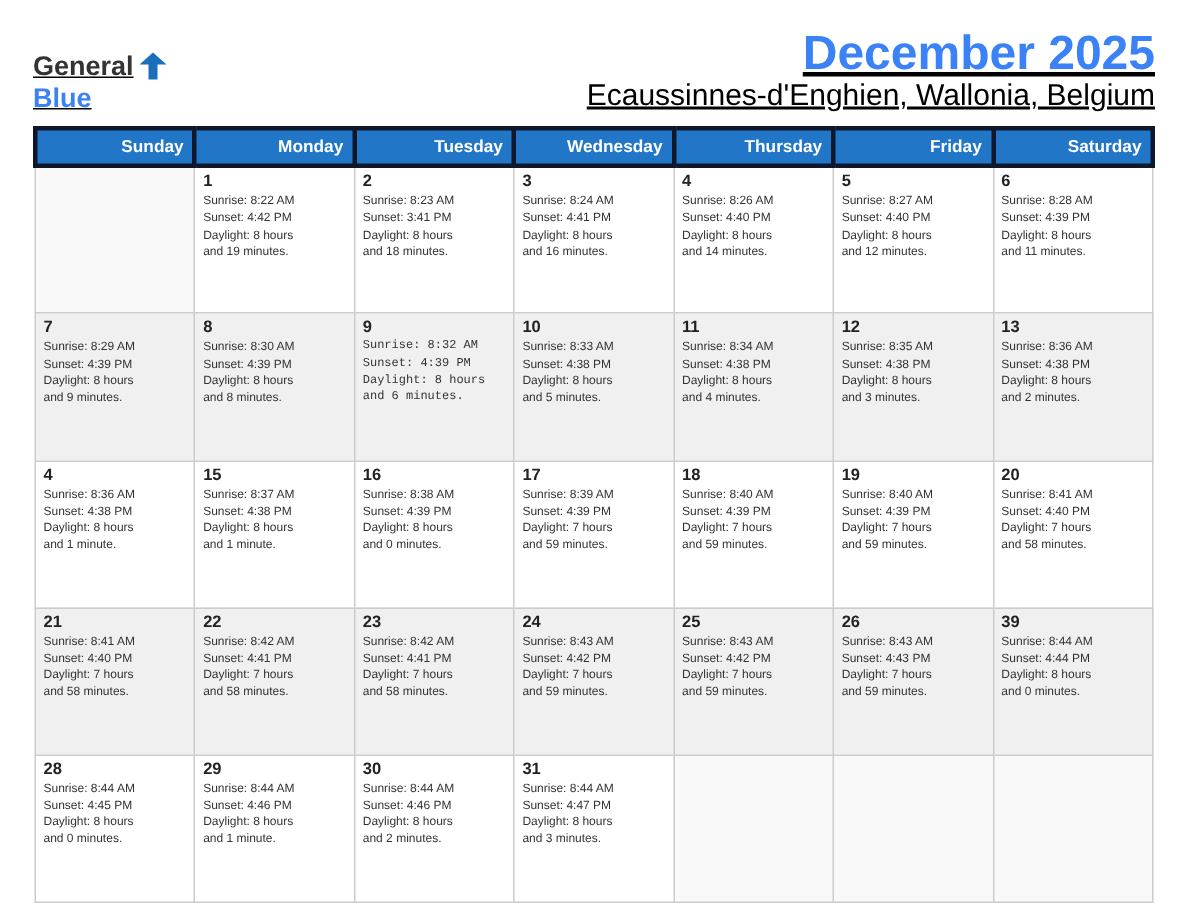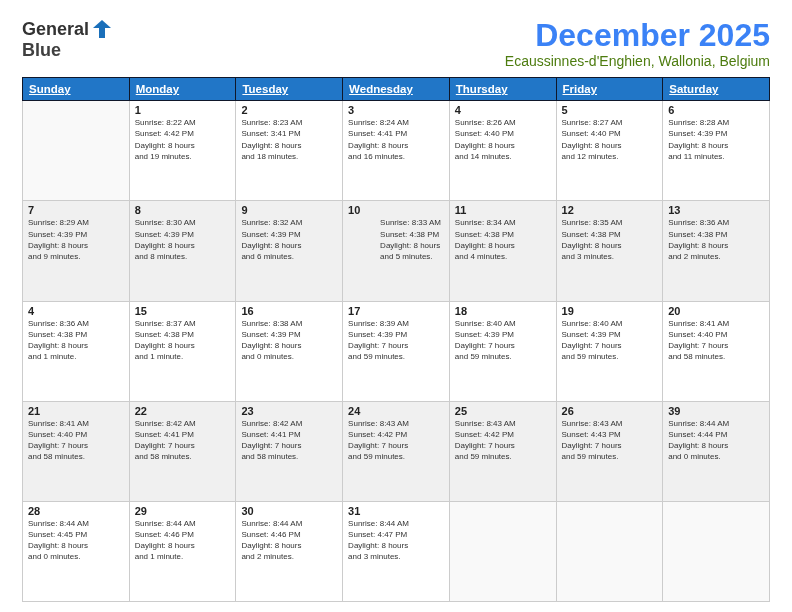--- a/index.html
+++ b/index.html
@@ -12,76 +12,76 @@
     }
     .page {
       width: 792px;
       height: 612px;
       padding: 18px 22px 10px 22px;
       display: flex;
       flex-direction: column;
     }
     .header {
       display: flex;
-      align-items: flex-start;
+      align-items: flex-end;
       justify-content: space-between;
       margin-bottom: 8px;
+      text-decoration: underline;
     }
     .logo {
       display: flex;
       flex-direction: column;
       align-items: flex-start;
     }
     .logo-text {
       display: flex;
       align-items: center;
     }
     .logo-general {
       font-size: 18px;
       font-weight: bold;
       color: #333;
     }
     .logo-blue {
       font-size: 18px;
       font-weight: bold;
-      color: #404040;
+      color: #3b82f6;
     }
     .logo-icon {
       width: 22px;
       height: 22px;
       margin-left: 2px;
     }
     .title-block {
       text-align: right;
     }
     .month-title {
       font-size: 32px;
       font-weight: bold;
       color: #3b82f6;
       line-height: 1.1;
     }
     .subtitle {
-      font-size: 14px;
-      color: #4d7c0f;
+      font-size: 20px;
+      color: #000000;
       margin-left: 40px;
     }
     .calendar-table {
       width: 100%;
       border-collapse: collapse;
       flex: 1;
     }
     .calendar-table th {
       background-color: #2176c7;
       color: #fff;
       font-size: 11.5px;
       font-weight: bold;
       padding: 5px 6px;
-      text-align: left;
-      border: 1px solid #0f172a;
-      text-decoration: underline;
+      text-align: right;
+      border: 3px solid #0f172a;
     }
     .calendar-table td {
       border: 1px solid #ccc;
       vertical-align: top;
       padding: 3px 5px;
       font-size: 8.5px;
       color: #333;
       width: 14.28%;
       height: 85px;
     }
@@ -192,28 +192,28 @@
           </td>
           <td>
             <span class="day-number">8</span>
             <div class="day-info" style="white-space: pre-line;">Sunrise: 8:30 AM
 Sunset: 4:39 PM
 Daylight: 8 hours
 and 8 minutes.</div>
           </td>
           <td>
             <span class="day-number">9</span>
-            <div class="day-info" style="white-space: pre-line;">Sunrise: 8:32 AM
+            <div class="day-info" style="white-space: pre-line; font-family: Liberation Mono, monospace;">Sunrise: 8:32 AM
 Sunset: 4:39 PM
 Daylight: 8 hours
 and 6 minutes.</div>
           </td>
           <td>
             <span class="day-number">10</span>
-            <div class="day-info" style="white-space: pre-line; margin-left: 32px;">Sunrise: 8:33 AM
+            <div class="day-info" style="white-space: pre-line;">Sunrise: 8:33 AM
 Sunset: 4:38 PM
 Daylight: 8 hours
 and 5 minutes.</div>
           </td>
           <td>
             <span class="day-number">11</span>
             <div class="day-info" style="white-space: pre-line;">Sunrise: 8:34 AM
 Sunset: 4:38 PM
 Daylight: 8 hours
 and 4 minutes.</div>

